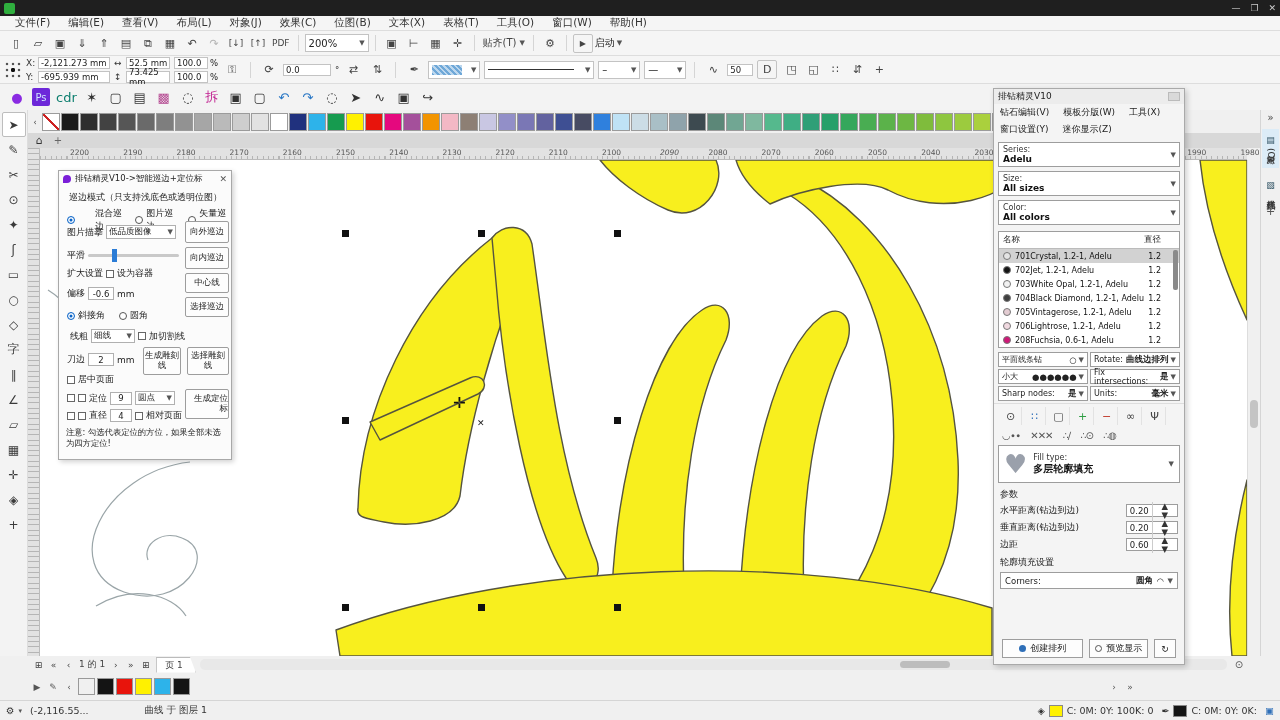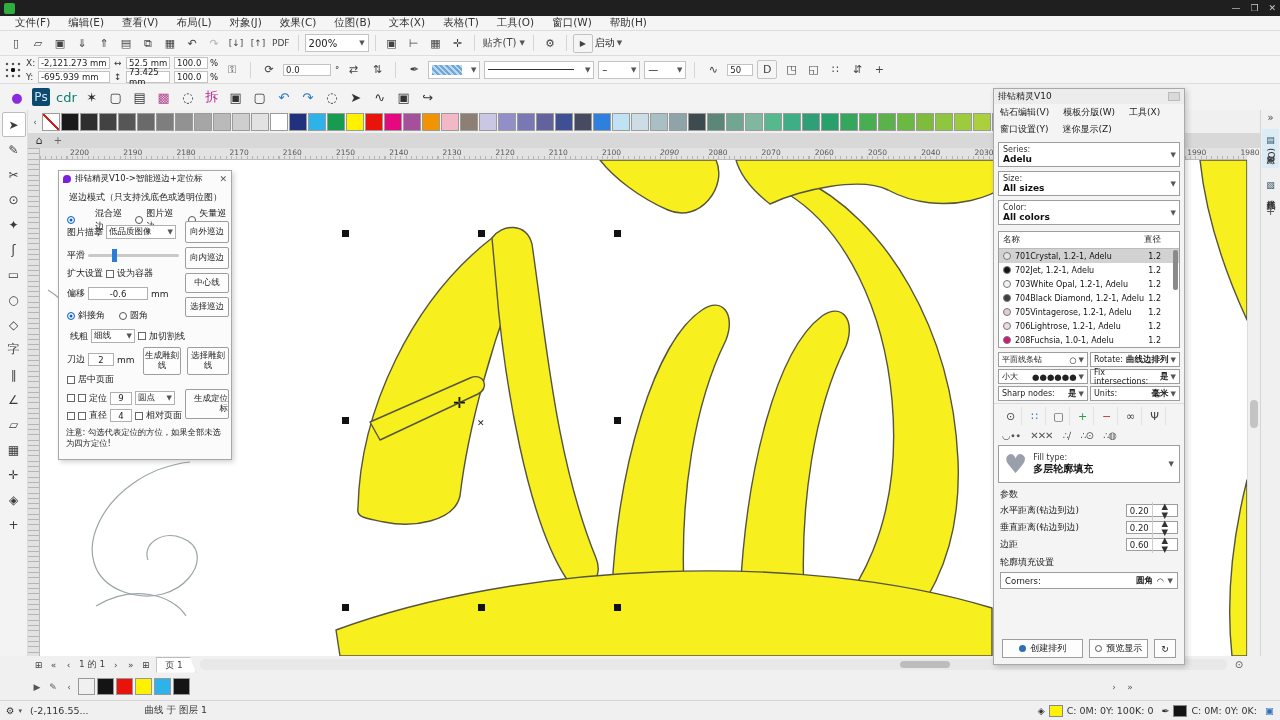--- a/index.html
+++ b/index.html
@@ -33,21 +33,21 @@
   .stack2 { display:flex; flex-direction:column; gap:1px; }
   .pb-row { display:flex; align-items:center; gap:2px; height:13px; }
   .pb-lab { font-size:9px; color:#333; width:10px; }
   .pb-field { width:72px; height:12px; border:1px solid #c3c3c3; background:#fff; font-size:8.5px; display:flex; align-items:center; padding-left:2px; }
   .pb-field.sm { width:44px; }
   .pb-unit { font-size:8.5px; }
 
   
   #pluginbar { position:absolute; left:0; top:84px; width:1280px; height:26px; background:#f3f3f3; display:flex; align-items:center; gap:6px; padding-left:8px; }
   .plico { min-width:18px; height:18px; display:flex; align-items:center; justify-content:center; font-size:13px; color:#333; }
-  .plico.badge { background:#0c4a6e; color:#cfe3ff; font-size:12px; width:18px; border-radius:2px; }
+  .plico.badge { background:#6d28d9; color:#cfe3ff; font-size:10px; width:18px; border-radius:2px; }
 
   
   #palette-top { position:absolute; left:28px; top:110px; width:1224px; height:23px; display:flex; align-items:center; }
   .sw { width:18px; height:18px; border:1px solid #9b9b9b; margin-right:1px; flex:none; }
   .sw.none { background:linear-gradient(45deg,transparent 44%,#cc2222 44%,#cc2222 56%,transparent 56%),#fff; }
   .pal-btn { width:14px; height:18px; display:flex; align-items:center; justify-content:center; font-size:9px; color:#555; }
 
   
   #doctabs { position:absolute; left:28px; top:133px; width:1232px; height:15px; background:#d8d8d8; display:flex; align-items:flex-end; }
   .home { width:22px; height:15px; display:flex; align-items:center; justify-content:center; font-size:11px; color:#333; }
@@ -517,21 +517,21 @@
           <span class="slider-thumb" style="left:24px;"></span>
         </span>
     </div>
     <div class="ld-abs" style="left:8px;top:96px;">
       <span>扩大设置</span>
       <span class="cbx"></span>
       <span>设为容器</span>
     </div>
     <div class="ld-abs" style="left:8px;top:116px;">
       <span>偏移</span>
-      <span class="ld-input" style="width:60px;text-align:right;">-0.6</span>
+      <span class="ld-input" style="width:26px;text-align:right;">-0.6</span>
       <span>mm</span>
     </div>
     <div class="ld-abs" style="left:8px;top:138px;gap:14px;" id="corner-radios">
         <span style="display: flex; align-items: center; gap: 3px;">
           <span class="radio sel"></span>
           <span>斜接角</span>
         </span>
         <span style="display: flex; align-items: center; gap: 3px;">
           <span class="radio"></span>
           <span>圆角</span>
@@ -647,21 +647,21 @@
             <span>705Vintagerose, 1.2-1, Adelu</span>
             <span class="dm-dia">1.2</span>
           </div>
           <div class="dm-row">
             <span class="dm-dot" style="background: rgb(240, 217, 224);"></span>
             <span>706Lightrose, 1.2-1, Adelu</span>
             <span class="dm-dia">1.2</span>
           </div>
           <div class="dm-row">
             <span class="dm-dot" style="background: rgb(207, 24, 120);"></span>
-            <span>208Fuchsia, 1.0-1, Adelu</span>
+            <span>208Fuchsia, 0.6-1, Adelu</span>
             <span class="dm-dia">1.2</span>
           </div>
         </div>
       <div class="tscroll"></div>
     </div>
     <div id="combo-grid">
         <div class="cg-cell">
           <span>平面线条钻</span>
           <span class="v">○</span>
           <span class="caret">▼</span>

